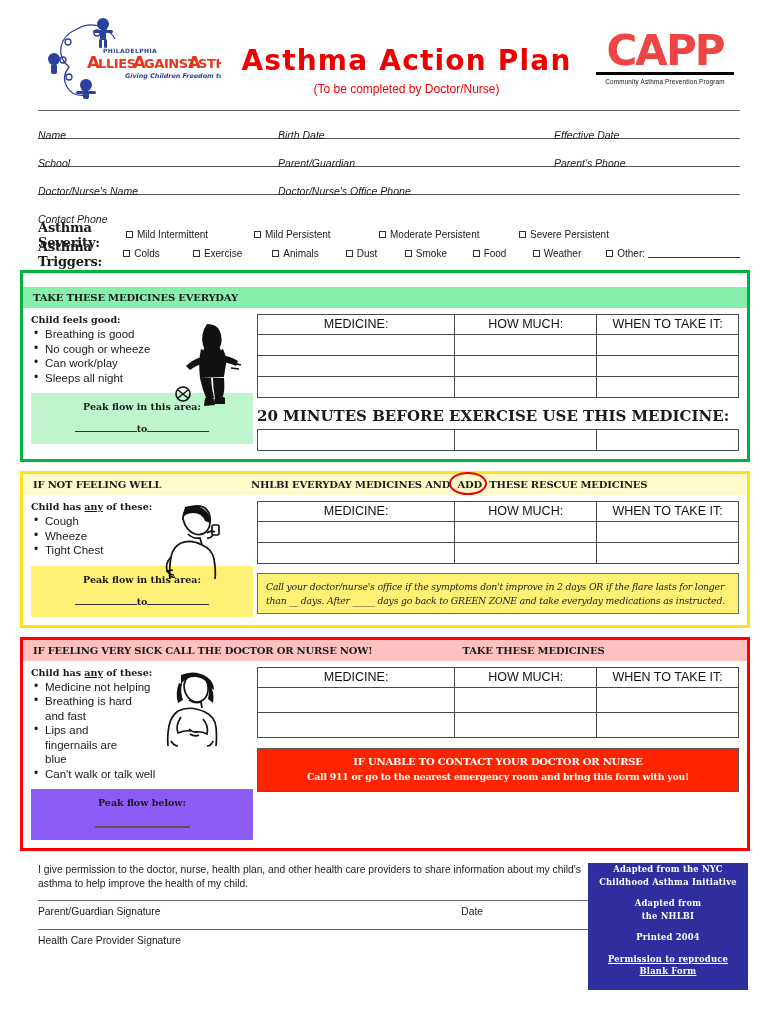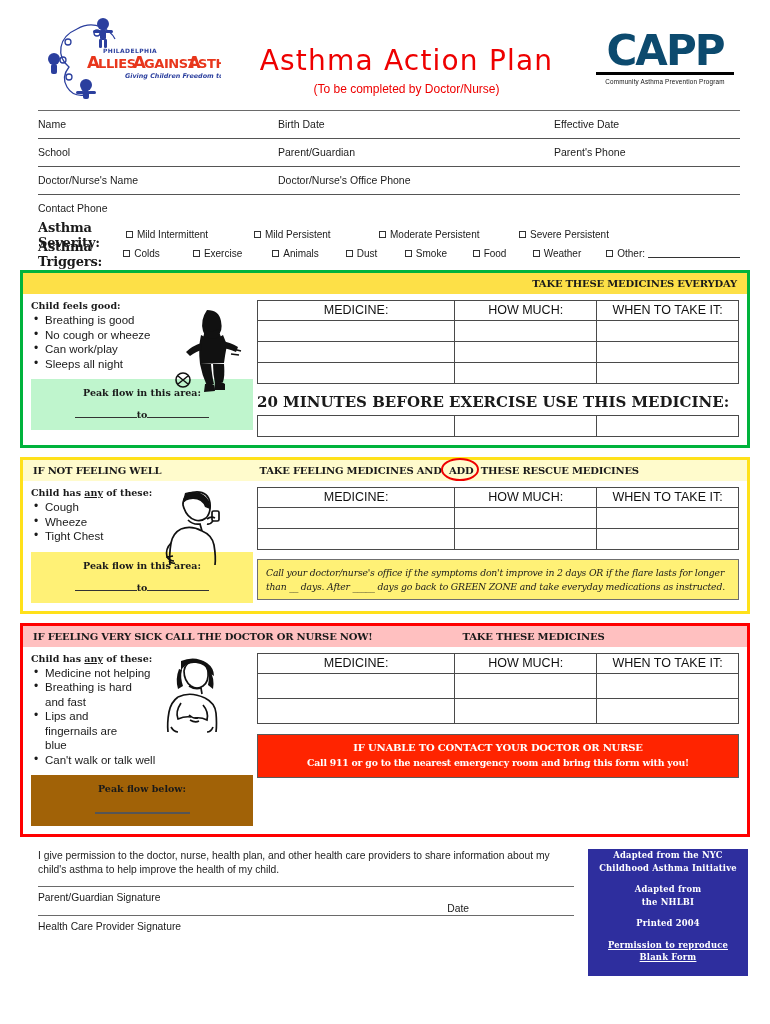--- a/index.html
+++ b/index.html
@@ -12,34 +12,34 @@
     position: relative;
   }
   .page { width: 770px; height: 1024px; position: relative; padding: 0; }
 
   
   .header { display: flex; align-items: center; height: 108px; padding: 8px 30px 0 38px; }
   .logo-left { width: 185px; flex: 0 0 185px; display:flex; align-items:center; justify-content:center; }
   .logo-left svg { display:block; }
   .title-block { flex: 1; text-align: center; padding-bottom: 6px; }
   .main-title {
-    color: #ee0000; font-size: 28px; font-weight: normal;
+    color: #ee0000; font-size: 28px; font-weight: bold;
     letter-spacing: 1.2px; line-height: 1.05;
     font-family: "DejaVu Sans", sans-serif;
     margin-top: 32px;
   }
   .sub-title { color: #ee0000; font-size: 12px; margin-top: 7px; font-family: "Liberation Sans", sans-serif; }
   .logo-right { width: 150px; flex: 0 0 150px; display:flex; flex-direction:column; align-items:center; }
-  .capp-word { font-family: "DejaVu Sans", sans-serif; font-weight: bold; font-size: 42px; letter-spacing: -2px; line-height: 0.95; color:#0c4a6e; }
+  .capp-word { font-family: "DejaVu Sans", sans-serif; font-weight: bold; font-size: 42px; letter-spacing: -2px; line-height: 0.95; color:#ef4444; }
   .capp-rule { width: 138px; height: 3px; background:#000; margin-top: 1px; }
   .capp-sub { font-size: 6.3px; letter-spacing: .2px; margin-top: 3px; color:#111; }
 
   
   .fields { padding: 0 30px 0 38px; margin-top: 2px; }
-  .fline { border-top: 1.6px solid #555; display: flex; height: 28px; align-items: flex-start; padding-top: 7px; }
+  .fline { border-top: 1.6px solid #555; display: flex; height: 28px; align-items: flex-start; padding-top: 18px; font-style: italic; }
   .fline:first-child { border-top: 1.6px solid #6a6a6a; }
   .fcell { font-size: 10.5px; color:#1c1c1c; }
   .c1 { width: 240px; }
   .c2 { width: 276px; }
   .c3 { flex: 1; }
   .cwide { flex: 1; }
   .cright { width: 270px; }
 
   
   .chkrow { display: flex; align-items: center; font-size: 10px; padding-top: 6px; height: 19px; }
@@ -48,21 +48,21 @@
   .box { display:inline-block; width: 7px; height: 7px; border: 1px solid #333; margin-right: 4px; }
   .blankline { display:inline-block; width: 92px; border-bottom: 1px solid #333; height: 9px; margin-left: 3px; }
 
   
   .zone { margin: 0 20px; position: relative; }
   .zone-green  { border: 3px solid #00b33c; margin-top: 10px; }
   .zone-yellow { border: 3px solid #ffe11a; margin-top: 9px; }
   .zone-red    { border: 3px solid #ff0000; margin-top: 9px; }
 
   .zone-head { padding: 5px 10px; font-family: "DejaVu Serif", serif; font-weight: bold; font-size: 10px; letter-spacing: -0.2px; }
-  .zh-green  { background: #fde047; text-align: right; }
+  .zh-green  { background: #86efac; text-align: left; margin-top: 14px; }
   .zh-yellow { background: #fffbcc; display:flex; align-items:center; }
   .zh-red    { background: #ffc0c0; display:flex; align-items:center; }
   .zh-left { }
   .zh-mid  { margin-left: auto; margin-right: auto; position: relative; }
   .circle-add { position: relative; display:inline-block; padding: 0 4px; }
   .circle-add .ring {
     position:absolute; left:-4px; top:-7px; width: 38px; height: 23px;
     border: 2px solid #ee0000; border-radius: 50%;
   }
   .zh-red .zh-left { }
@@ -79,21 +79,21 @@
   ul.sym li::before { content: "\2022"; position: absolute; left: 3px; top: -1px; font-size: 12px; }
 
   .figure { position: absolute; right: 2px; top: 4px; }
 
   .peak {
     margin-top: 8px; padding: 8px 6px 10px 6px; text-align:center;
     font-family: "DejaVu Serif", serif; font-weight: bold; font-size: 9.5px;
   }
   .peak-green  { background: #bff5cd; }
   .peak-yellow { background: #fff176; }
-  .peak-red    { background: #a16207; }
+  .peak-red    { background: #8b5cf6; }
   .peak-fill { margin-top: 11px; font-size: 9.5px; }
   .pline { display:inline-block; width: 62px; border-bottom: 1.6px solid #333; height: 9px; }
   .pline-wide { display:inline-block; width: 95px; border-bottom: 2.4px solid #555; height: 9px; }
 
   
   table.med { width: 100%; border-collapse: collapse; table-layout: fixed; }
   table.med th, table.med td { border: 1px solid #4a4a4a; }
   table.med th { font-weight: normal; font-size: 12.5px; padding: 2px 0 3px 0; text-align:center; color:#111; }
   table.med td { height: 21px; }
   table.med col.m1 { width: 41%; }
@@ -110,23 +110,23 @@
   .emerg {
     margin-top: 10px; background: #ff2400; border: 1px solid #5a5a5a;
     padding: 7px 6px 9px 6px; text-align:center; color:#fff;
     font-family: "DejaVu Serif", serif;
   }
   .emerg .e1 { font-weight: bold; font-size: 10px; letter-spacing: -0.2px; }
   .emerg .e2 { font-weight: bold; font-size: 9.3px; margin-top: 4px; letter-spacing: -0.2px; }
 
   
   .footer { display: flex; margin: 12px 22px 0 38px; }
-  .foot-left { flex: 1; padding-right: 14px; }
+  .foot-left { flex: 1; }
   .perm { font-size: 10.3px; line-height: 14px; color:#1c1c1c; padding-bottom: 9px; }
-  .sigline { border-top: 1.4px solid #6a6a6a; display:flex; height: 29px; padding-top: 5px; font-size: 10.3px; flex-direction: column; }
+  .sigline { border-top: 1.4px solid #6a6a6a; display:flex; height: 29px; padding-top: 5px; font-size: 10.3px; }
   .sig-date { margin-left: auto; padding-right: 105px; }
   .foot-right {
     width: 160px; flex: 0 0 160px; background: #2e2e9e; color: #fff;
     text-align: center; padding: 0 6px 12px 6px;
     font-family: "DejaVu Serif", serif; font-weight: bold; font-size: 8.4px; line-height: 12.5px;
     letter-spacing: .2px;
   }
   .foot-right .grp { margin-bottom: 9px; }
   .foot-right .grp:last-child { margin-bottom: 0; text-decoration: underline; }
 </style>
@@ -345,21 +345,21 @@
         </tbody>
           </table>
       </div>
     </div>
   </div>
 
   <div class="zone zone-yellow">
     <div class="zone-head zh-yellow">
       <span class="zh-left">IF NOT FEELING WELL</span>
       <span class="zh-mid">
-        <span>TAKE FEELING MEDICINES AND</span>
+        <span>NHLBI EVERYDAY MEDICINES AND</span>
         <span class="circle-add">
           <span class="ring"></span>
           <span>ADD</span>
         </span>
         <span>THESE RESCUE MEDICINES</span>
       </span>
     </div>
     <div class="zone-body">
       <div class="zcol-left">
         <div class="sym-title">

